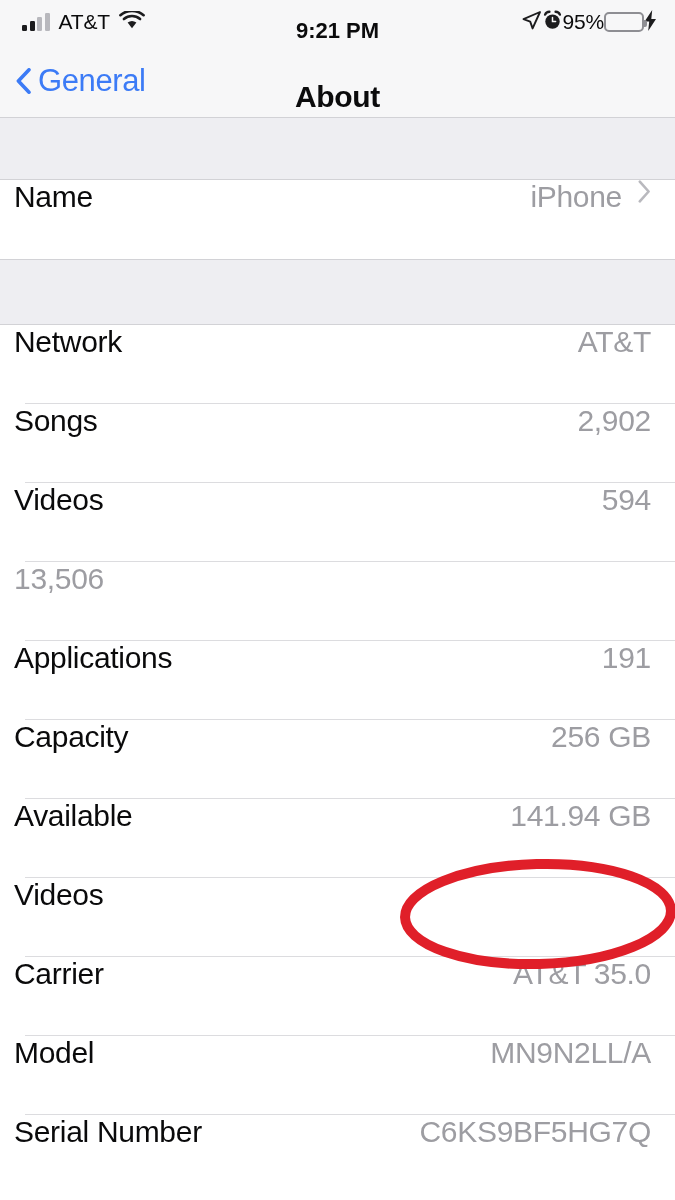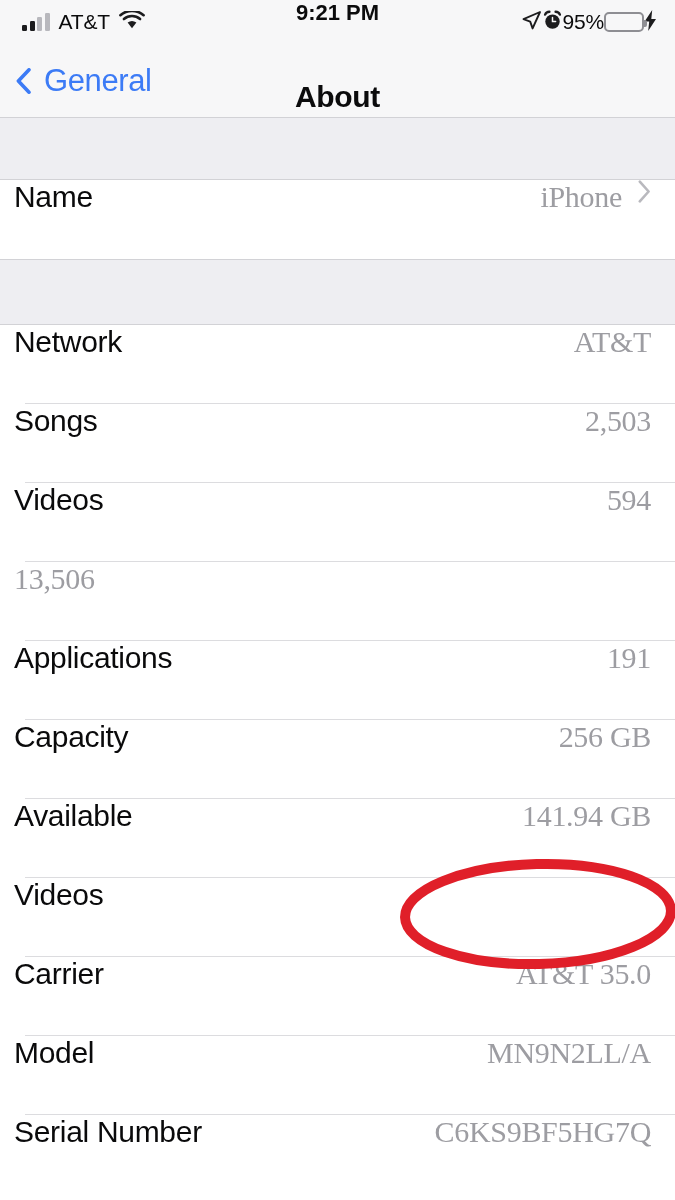--- a/index.html
+++ b/index.html
@@ -46,21 +46,21 @@
     display: flex;
     align-items: center;
   }
   .status-center {
     position: absolute;
     left: 0;
     right: 0;
     top: 0;
     height: 44px;
     display: flex;
-    align-items: flex-start;
+    align-items: flex-end;
     justify-content: center;
     pointer-events: none;
   }
   .clock {
     font-size: 22px;
     font-weight: bold;
     color: #0b0b0c;
     letter-spacing: 0px;
   }
   .carrier-name {
@@ -126,21 +126,21 @@
     border-bottom: 1px solid #d2d2d6;
     box-sizing: border-box;
   }
   .back-btn {
     position: absolute;
     left: 16px;
     top: 0;
     height: 73px;
     display: flex;
     align-items: center;
-    gap: 13px;
+    gap: 7px;
     cursor: pointer;
   }
   .back-chev {
     display: block;
     width: 15px;
     height: 26px;
   }
   .back-label {
     font-size: 31px;
     color: #3c7bf6;
@@ -188,21 +188,20 @@
     letter-spacing: -0.3px;
     flex: 1 1 auto;
     white-space: nowrap;
   }
   .row .value {
     font-size: 30px;
     color: #9d9da2;
     letter-spacing: -0.3px;
     white-space: nowrap;
     text-align: right;
-    font-family: Liberation Serif, serif;
   }
   .row .chevron {
     margin-left: 16px;
     display: block;
     width: 13px;
     height: 23px;
     flex: 0 0 auto;
   }
   .row.has-sep::after {
     content: "";
@@ -318,21 +317,21 @@
 
   <div class="section info-section">
 
     <div class="row has-sep">
       <span class="label">Network</span>
       <span class="value">AT&amp;T</span>
     </div>
 
     <div class="row has-sep">
       <span class="label">Songs</span>
-      <span class="value">2,503</span>
+      <span class="value">2,902</span>
     </div>
 
     <div class="row has-sep">
       <span class="label">Videos</span>
       <span class="value">594</span>
     </div>
 
     <div class="row has-sep">
       <span class="value">13,506</span>
     </div>

